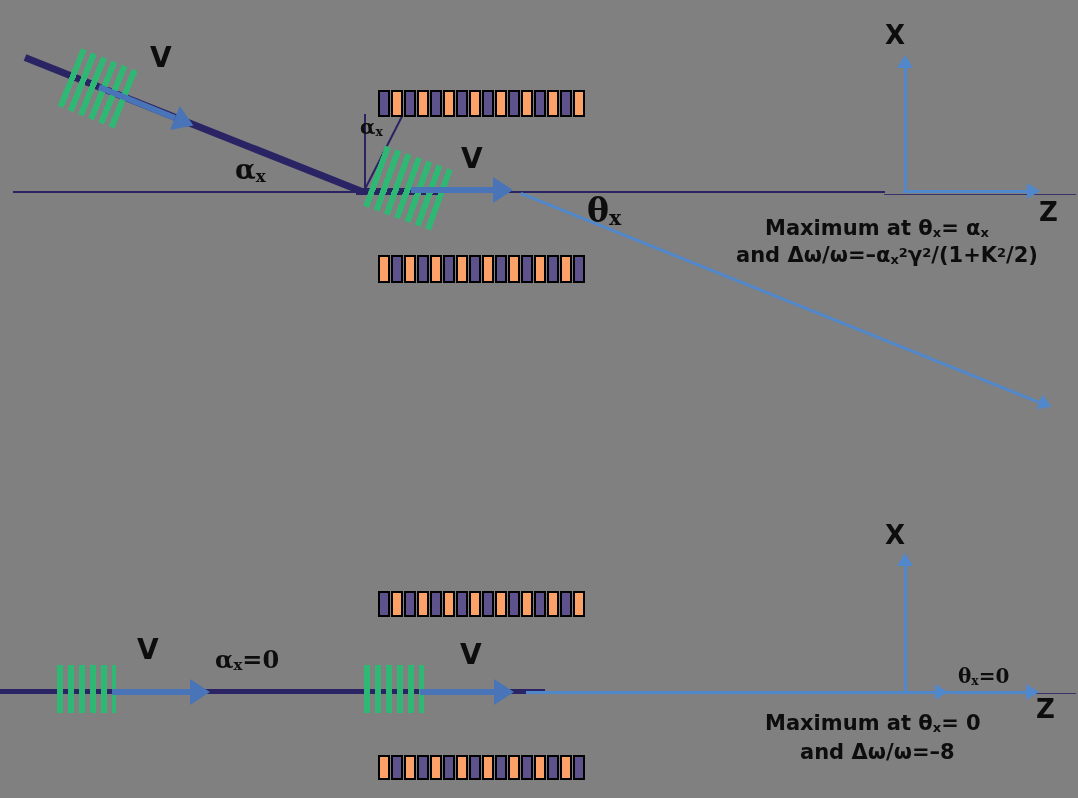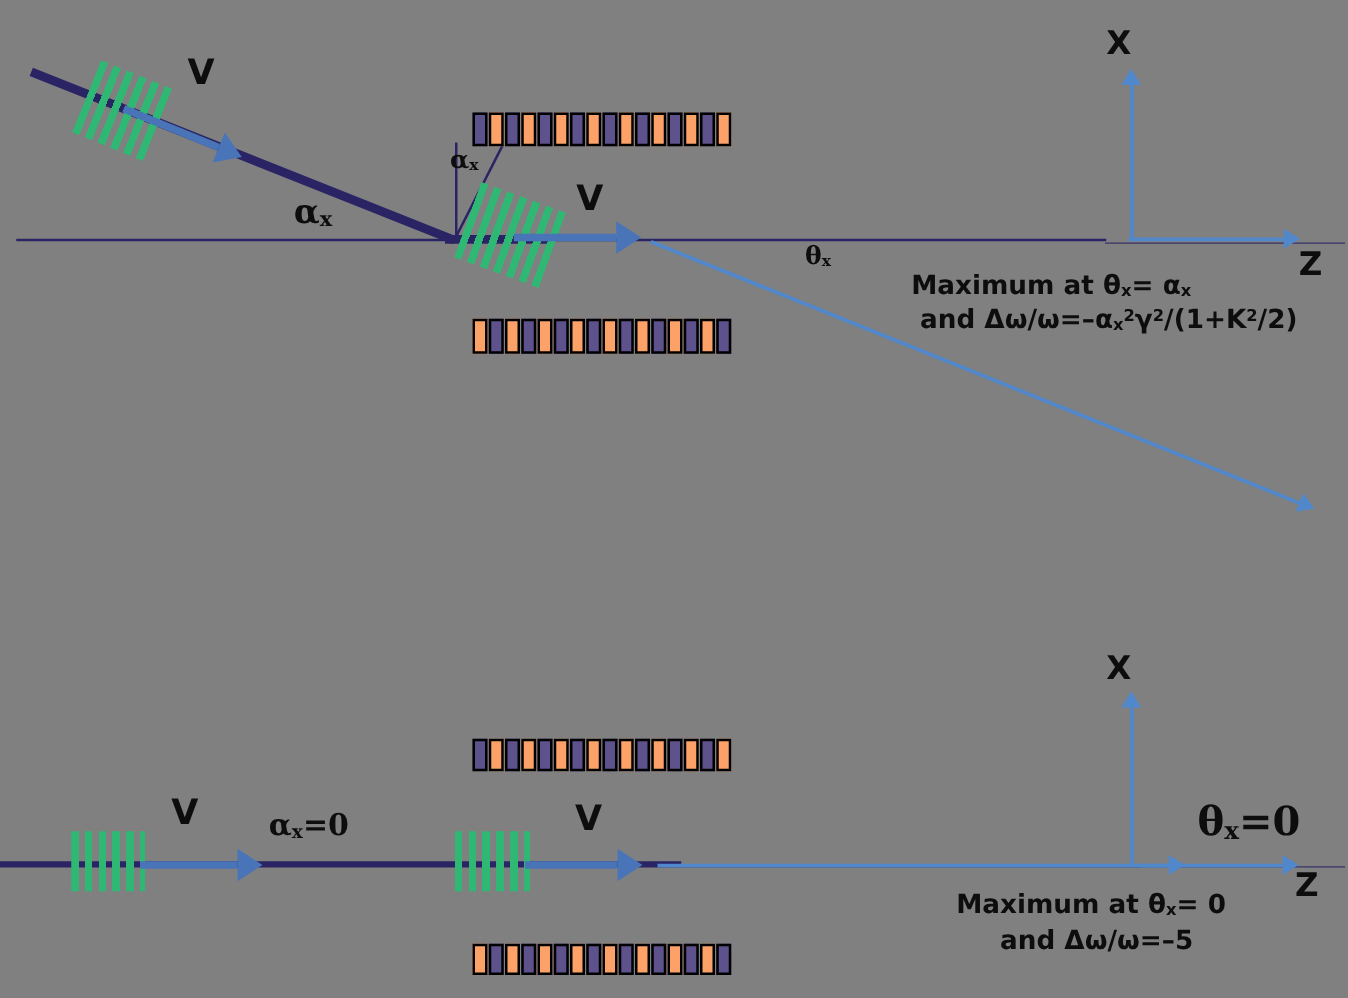--- a/index.html
+++ b/index.html
@@ -108,24 +108,24 @@
 </div>
 <div class="arrow thin" style="left:903px;top:183px;width:137px">
   <div class="shaft"></div>
     <div class="head"></div>
 </div>
 
 <div class="lbl sans v-lbl" style="left:150px;top:44px">V</div>
 <div class="lbl sans v-lbl" style="left:461px;top:145px">V</div>
 <div class="lbl greek" style="left:235px;top:156px;font-size:27px">α<sub>x</sub></div>
 <div class="lbl greek" style="left:360px;top:117px;font-size:20px">α<sub>x</sub></div>
-<div class="lbl greek" style="left:644px;top:194px;font-size:20px">θ<sub>x</sub></div>
+<div class="lbl greek" style="left:587px;top:194px;font-size:33px">θ<sub>x</sub></div>
 <div class="lbl sans axis-lbl" style="left:885px;top:22px">X</div>
 <div class="lbl sans axis-lbl" style="left:1039px;top:199px">Z</div>
-<div class="lbl sans caption" style="left:729px;top:218px">Maximum at θ<sub>x</sub>= α<sub>x</sub></div>
+<div class="lbl sans caption" style="left:765px;top:218px">Maximum at θ<sub>x</sub>= α<sub>x</sub></div>
 <div class="lbl sans caption" style="left:736px;top:245px">and Δω/ω=–α<sub>x</sub><sup>2</sup>γ<sup>2</sup>/(1+K<sup>2</sup>/2)</div>
 
 <div class="line" style="left:0;top:689px;width:545px;height:5px"></div>
 <div class="line" style="left:545px;top:693px;width:531px;height:1px;opacity:.85"></div>
 
 <div class="gpatch" style="left:57px;top:665px;width:59px;height:48px"></div>
 <div class="gpatch" style="left:364px;top:665px;width:60px;height:48px"></div>
 
 <div class="undrow" style="left:378px;top:591px;height:26px">
     <div class="cell" style="background: rgb(93, 82, 139);"></div>
@@ -182,17 +182,17 @@
     <div class="head"></div>
 </div>
 <div class="arrow thin" style="left:905px;top:684px;width:139px;transform:rotate(-90deg)">
   <div class="shaft"></div>
     <div class="head"></div>
 </div>
 
 <div class="lbl sans v-lbl" style="left:137px;top:636px">V</div>
 <div class="lbl sans v-lbl" style="left:460px;top:641px">V</div>
 <div class="lbl greek" style="left:215px;top:648px;font-size:24px">α<sub>x</sub>=0</div>
-<div class="lbl greek" style="left:958px;top:641px;font-size:32px">θ<sub>x</sub>=0</div>
+<div class="lbl greek" style="left:958px;top:666px;font-size:20px">θ<sub>x</sub>=0</div>
 <div class="lbl sans axis-lbl" style="left:885px;top:522px">X</div>
 <div class="lbl sans axis-lbl" style="left:1036px;top:696px">Z</div>
 <div class="lbl sans caption" style="left:765px;top:713px">Maximum at θ<sub>x</sub>= 0</div>
-<div class="lbl sans caption" style="left:800px;top:742px">and Δω/ω=–5</div>
+<div class="lbl sans caption" style="left:800px;top:742px">and Δω/ω=–8</div>
 
 </body></html>

